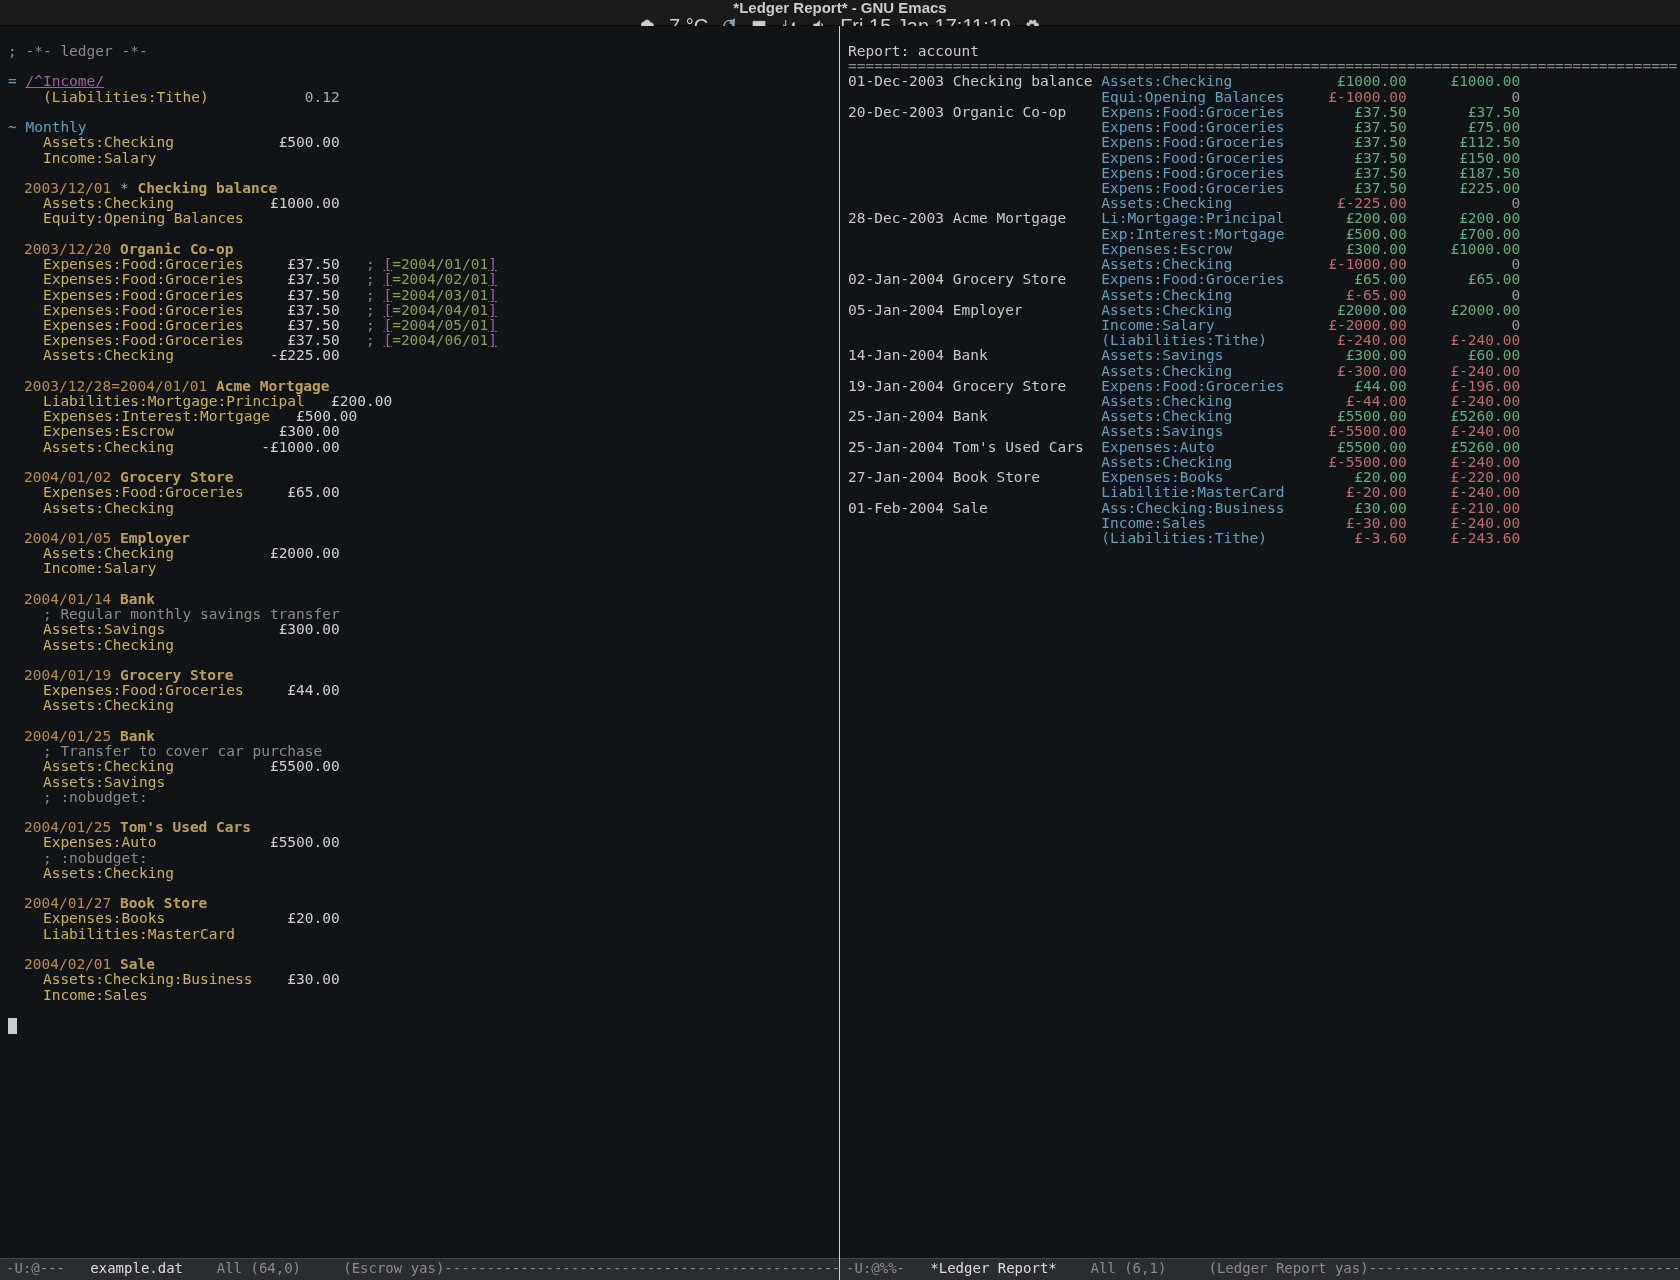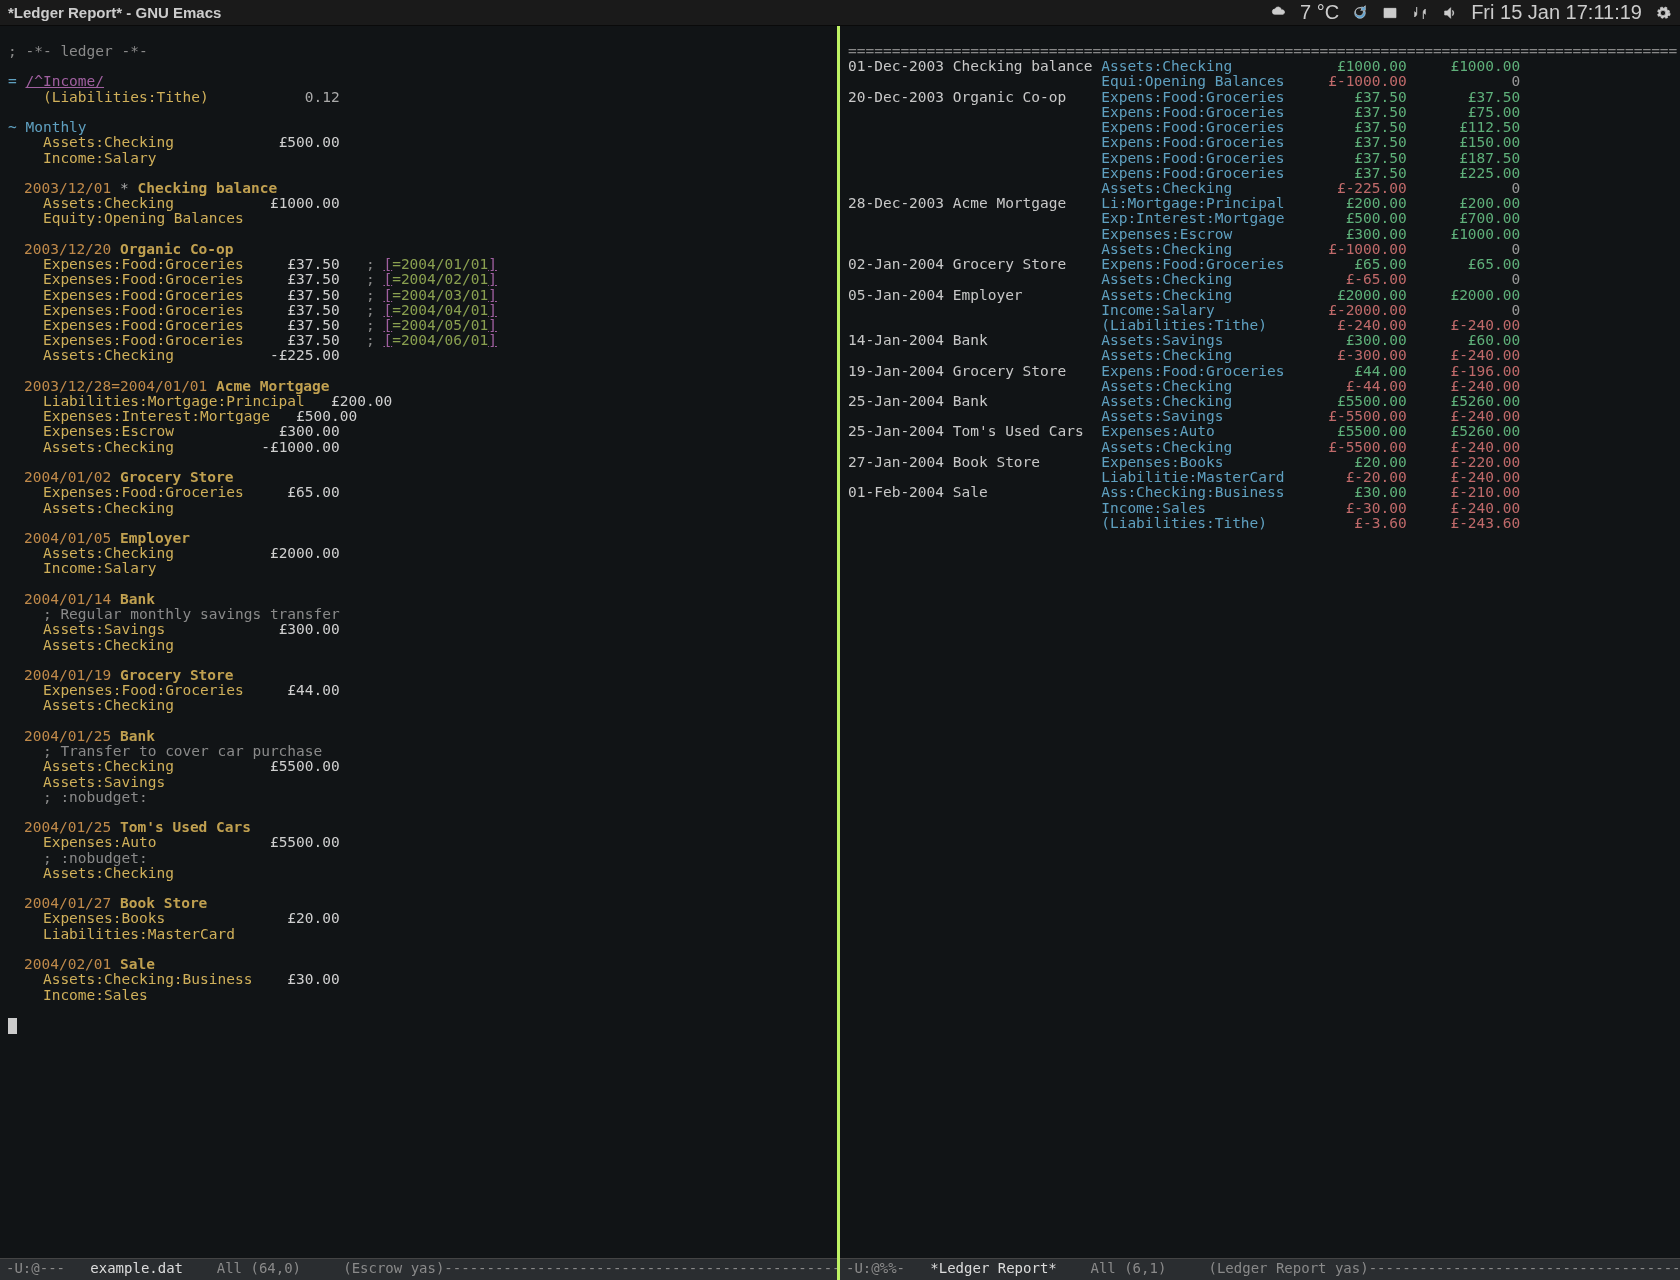--- a/index.html
+++ b/index.html
@@ -16,40 +16,41 @@
   .topbar {
     height: 26px;
     background: #1a1a1a;
     display: flex;
     align-items: center;
     padding: 0 8px;
     border-bottom: 1px solid #0a0a0a;
     color: #ccc;
     font-family: sans-serif;
     font-size: 15px;
+    flex-direction: column;
   }
   .topbar-left { flex: 0 0 auto; font-weight: bold; }
   .topbar-spacer { flex: 1; }
   .topbar-right { display: flex; align-items: center; gap: 12px; }
   .tray-icon { width: 18px; height: 18px; display: inline-flex; align-items: center; justify-content: center; fill:#ccc; stroke:#ccc;}
   .tray-text { font-size: 20px; }
   .app {
     position: relative;
     width: 100%;
     height: calc(100% - 26px);
     background: #111416;
     display: flex;
   }
   .buf {
     height: 100%;
     display: flex;
     flex-direction: column;
     padding-top: 18px;
   }
-  .buf-left  { width: 50%; border-right: 3px solid #bef264; }
+  .buf-left  { width: 50%; border-right: 1px solid #bef264; }
   .buf-right { width: 50%; }
   .content { flex: 1; overflow: hidden; padding: 0 8px; }
   .modeline {
     height: 22px;
     background: #2a2d30;
     color: #8a8a8a;
     font-size: 14px;
     padding: 2px 6px;
     white-space: nowrap;
     overflow: hidden;
@@ -129,20 +130,21 @@
     <div class="modeline">
       <span>-U:@---</span>&nbsp;&nbsp;
       <span class="bufname">example.dat</span>&nbsp;&nbsp;&nbsp;
       <span>All (64,0)</span>&nbsp;&nbsp;&nbsp;&nbsp;
       <span>(Escrow yas)</span><span class="hr">------------------------------------------------------------------</span>
     </div>
   </div>
 
   <div class="buf buf-right">
     <div class="content">
+      <div class="row c-head">Report: account</div>
       <div class="row c-kw hr">===============================================================================================</div>
       <pre id="right-pre"><div class="row"><span class="c-head">01-Dec-2003 </span><span class="c-head">Checking balance</span> <span class="c-kw">Assets:Checking       </span> <span class="r-pos">    £1000.00</span> <span class="r-pos">    £1000.00</span></div><div class="row"><span class="c-head">            </span><span class="c-head">                </span> <span class="c-kw">Equi:Opening Balances </span> <span class="r-neg">   £-1000.00</span> <span class="r-zero">           0</span></div><div class="row"><span class="c-head">20-Dec-2003 </span><span class="c-head">Organic Co-op   </span> <span class="c-kw">Expens:Food:Groceries </span> <span class="r-pos">      £37.50</span> <span class="r-pos">      £37.50</span></div><div class="row"><span class="c-head">            </span><span class="c-head">                </span> <span class="c-kw">Expens:Food:Groceries </span> <span class="r-pos">      £37.50</span> <span class="r-pos">      £75.00</span></div><div class="row"><span class="c-head">            </span><span class="c-head">                </span> <span class="c-kw">Expens:Food:Groceries </span> <span class="r-pos">      £37.50</span> <span class="r-pos">     £112.50</span></div><div class="row"><span class="c-head">            </span><span class="c-head">                </span> <span class="c-kw">Expens:Food:Groceries </span> <span class="r-pos">      £37.50</span> <span class="r-pos">     £150.00</span></div><div class="row"><span class="c-head">            </span><span class="c-head">                </span> <span class="c-kw">Expens:Food:Groceries </span> <span class="r-pos">      £37.50</span> <span class="r-pos">     £187.50</span></div><div class="row"><span class="c-head">            </span><span class="c-head">                </span> <span class="c-kw">Expens:Food:Groceries </span> <span class="r-pos">      £37.50</span> <span class="r-pos">     £225.00</span></div><div class="row"><span class="c-head">            </span><span class="c-head">                </span> <span class="c-kw">Assets:Checking       </span> <span class="r-neg">    £-225.00</span> <span class="r-zero">           0</span></div><div class="row"><span class="c-head">28-Dec-2003 </span><span class="c-head">Acme Mortgage   </span> <span class="c-kw">Li:Mortgage:Principal </span> <span class="r-pos">     £200.00</span> <span class="r-pos">     £200.00</span></div><div class="row"><span class="c-head">            </span><span class="c-head">                </span> <span class="c-kw">Exp:Interest:Mortgage </span> <span class="r-pos">     £500.00</span> <span class="r-pos">     £700.00</span></div><div class="row"><span class="c-head">            </span><span class="c-head">                </span> <span class="c-kw">Expenses:Escrow       </span> <span class="r-pos">     £300.00</span> <span class="r-pos">    £1000.00</span></div><div class="row"><span class="c-head">            </span><span class="c-head">                </span> <span class="c-kw">Assets:Checking       </span> <span class="r-neg">   £-1000.00</span> <span class="r-zero">           0</span></div><div class="row"><span class="c-head">02-Jan-2004 </span><span class="c-head">Grocery Store   </span> <span class="c-kw">Expens:Food:Groceries </span> <span class="r-pos">      £65.00</span> <span class="r-pos">      £65.00</span></div><div class="row"><span class="c-head">            </span><span class="c-head">                </span> <span class="c-kw">Assets:Checking       </span> <span class="r-neg">     £-65.00</span> <span class="r-zero">           0</span></div><div class="row"><span class="c-head">05-Jan-2004 </span><span class="c-head">Employer        </span> <span class="c-kw">Assets:Checking       </span> <span class="r-pos">    £2000.00</span> <span class="r-pos">    £2000.00</span></div><div class="row"><span class="c-head">            </span><span class="c-head">                </span> <span class="c-kw">Income:Salary         </span> <span class="r-neg">   £-2000.00</span> <span class="r-zero">           0</span></div><div class="row"><span class="c-head">            </span><span class="c-head">                </span> <span class="c-kw">(Liabilities:Tithe)   </span> <span class="r-neg">    £-240.00</span> <span class="r-neg">    £-240.00</span></div><div class="row"><span class="c-head">14-Jan-2004 </span><span class="c-head">Bank            </span> <span class="c-kw">Assets:Savings        </span> <span class="r-pos">     £300.00</span> <span class="r-pos">      £60.00</span></div><div class="row"><span class="c-head">            </span><span class="c-head">                </span> <span class="c-kw">Assets:Checking       </span> <span class="r-neg">    £-300.00</span> <span class="r-neg">    £-240.00</span></div><div class="row"><span class="c-head">19-Jan-2004 </span><span class="c-head">Grocery Store   </span> <span class="c-kw">Expens:Food:Groceries </span> <span class="r-pos">      £44.00</span> <span class="r-neg">    £-196.00</span></div><div class="row"><span class="c-head">            </span><span class="c-head">                </span> <span class="c-kw">Assets:Checking       </span> <span class="r-neg">     £-44.00</span> <span class="r-neg">    £-240.00</span></div><div class="row"><span class="c-head">25-Jan-2004 </span><span class="c-head">Bank            </span> <span class="c-kw">Assets:Checking       </span> <span class="r-pos">    £5500.00</span> <span class="r-pos">    £5260.00</span></div><div class="row"><span class="c-head">            </span><span class="c-head">                </span> <span class="c-kw">Assets:Savings        </span> <span class="r-neg">   £-5500.00</span> <span class="r-neg">    £-240.00</span></div><div class="row"><span class="c-head">25-Jan-2004 </span><span class="c-head">Tom's Used Cars </span> <span class="c-kw">Expenses:Auto         </span> <span class="r-pos">    £5500.00</span> <span class="r-pos">    £5260.00</span></div><div class="row"><span class="c-head">            </span><span class="c-head">                </span> <span class="c-kw">Assets:Checking       </span> <span class="r-neg">   £-5500.00</span> <span class="r-neg">    £-240.00</span></div><div class="row"><span class="c-head">27-Jan-2004 </span><span class="c-head">Book Store      </span> <span class="c-kw">Expenses:Books        </span> <span class="r-pos">      £20.00</span> <span class="r-neg">    £-220.00</span></div><div class="row"><span class="c-head">            </span><span class="c-head">                </span> <span class="c-kw">Liabilitie:MasterCard </span> <span class="r-neg">     £-20.00</span> <span class="r-neg">    £-240.00</span></div><div class="row"><span class="c-head">01-Feb-2004 </span><span class="c-head">Sale            </span> <span class="c-kw">Ass:Checking:Business </span> <span class="r-pos">      £30.00</span> <span class="r-neg">    £-210.00</span></div><div class="row"><span class="c-head">            </span><span class="c-head">                </span> <span class="c-kw">Income:Sales          </span> <span class="r-neg">     £-30.00</span> <span class="r-neg">    £-240.00</span></div><div class="row"><span class="c-head">            </span><span class="c-head">                </span> <span class="c-kw">(Liabilities:Tithe)   </span> <span class="r-neg">      £-3.60</span> <span class="r-neg">    £-243.60</span></div></pre>
     </div>
     <div class="modeline">
       <span>-U:@%%-</span>&nbsp;&nbsp;
       <span class="bufname">*Ledger Report*</span>&nbsp;&nbsp;&nbsp;
       <span>All (6,1)</span>&nbsp;&nbsp;&nbsp;&nbsp;
       <span>(Ledger Report yas)</span><span class="hr">----------------------------------------------------</span>
     </div>
   </div>

